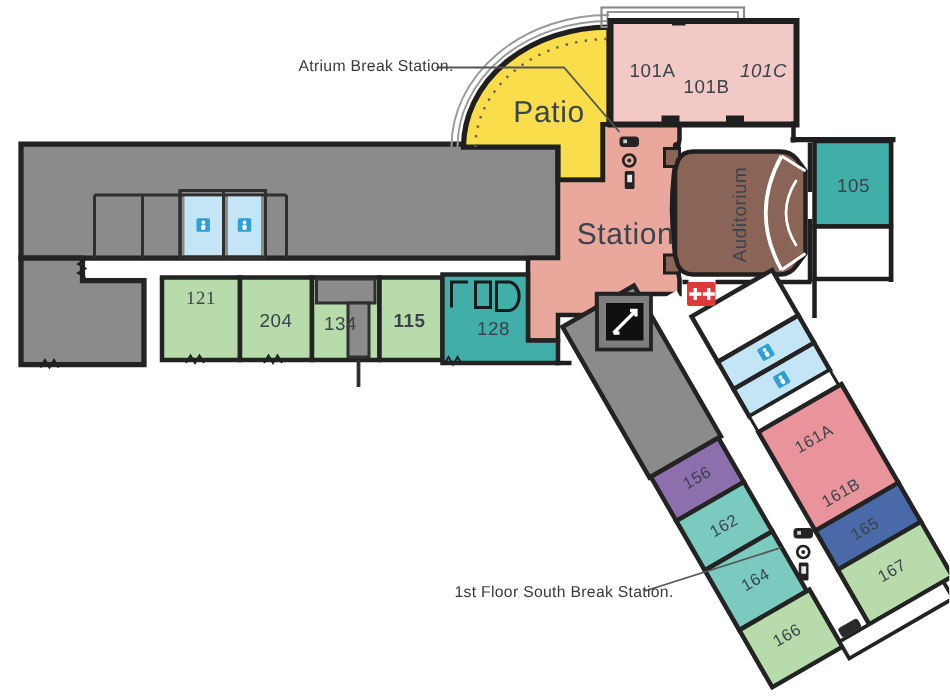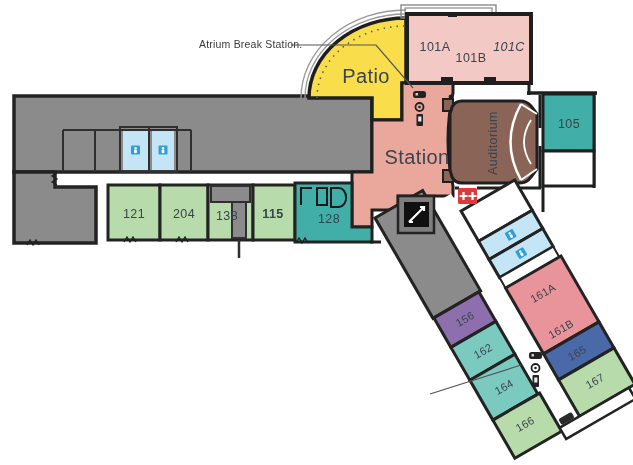--- a/index.html
+++ b/index.html
@@ -158,29 +158,30 @@
 
 <div class="lbl fs16" style="left:366px;top:76px;">Patio</div>
 <div class="lbl fs16" style="left:417px;top:157px;">Station</div>
 <div class="lbl rot90 fs13" style="left:493px;top:143px;">Auditorium</div>
 
 <div class="lbl fs13" style="left:435px;top:47px;">101A</div>
 <div class="lbl fs13" style="left:471px;top:58px;">101B</div>
 <div class="lbl fs13" style="left:509px;top:47px;font-style:italic;">101C</div>
 <div class="lbl fs13" style="left:569px;top:124px;">105</div>
 
-<div class="lbl fs13" style="left:134px;top:214px;">121</div>
+<div class="lbl fs13" style="left:134px;top:199px;font-family:Liberation Serif, serif;">121</div>
 <div class="lbl fs13" style="left:184px;top:214px;">204</div>
-<div class="lbl fs13" style="left:227px;top:216px;">138</div>
+<div class="lbl fs13" style="left:227px;top:216px;">134</div>
 <div class="lbl fs13" style="left:273px;top:214px;font-weight:bold;">115</div>
 <div class="lbl fs13" style="left:329px;top:219px;">128</div>
 
 <div class="lbl rot fs11" style="left:465px;top:319px;">156</div>
 <div class="lbl rot fs11" style="left:483px;top:351px;">162</div>
 <div class="lbl rot fs11" style="left:504px;top:387px;">164</div>
 <div class="lbl rot fs11" style="left:525px;top:424px;">166</div>
 <div class="lbl rot fs11" style="left:543px;top:293px;">161A</div>
 <div class="lbl rot fs11" style="left:561px;top:329px;">161B</div>
 <div class="lbl rot fs11" style="left:577px;top:353px;">165</div>
 <div class="lbl rot fs11" style="left:595px;top:381px;">167</div>
 
 <div class="ann" style="left:199px;top:38px;">Atrium Break Station.</div>
+<div class="ann" style="left:303px;top:389px;">1st Floor South Break Station.</div>
 </div>
 
 </body></html>

